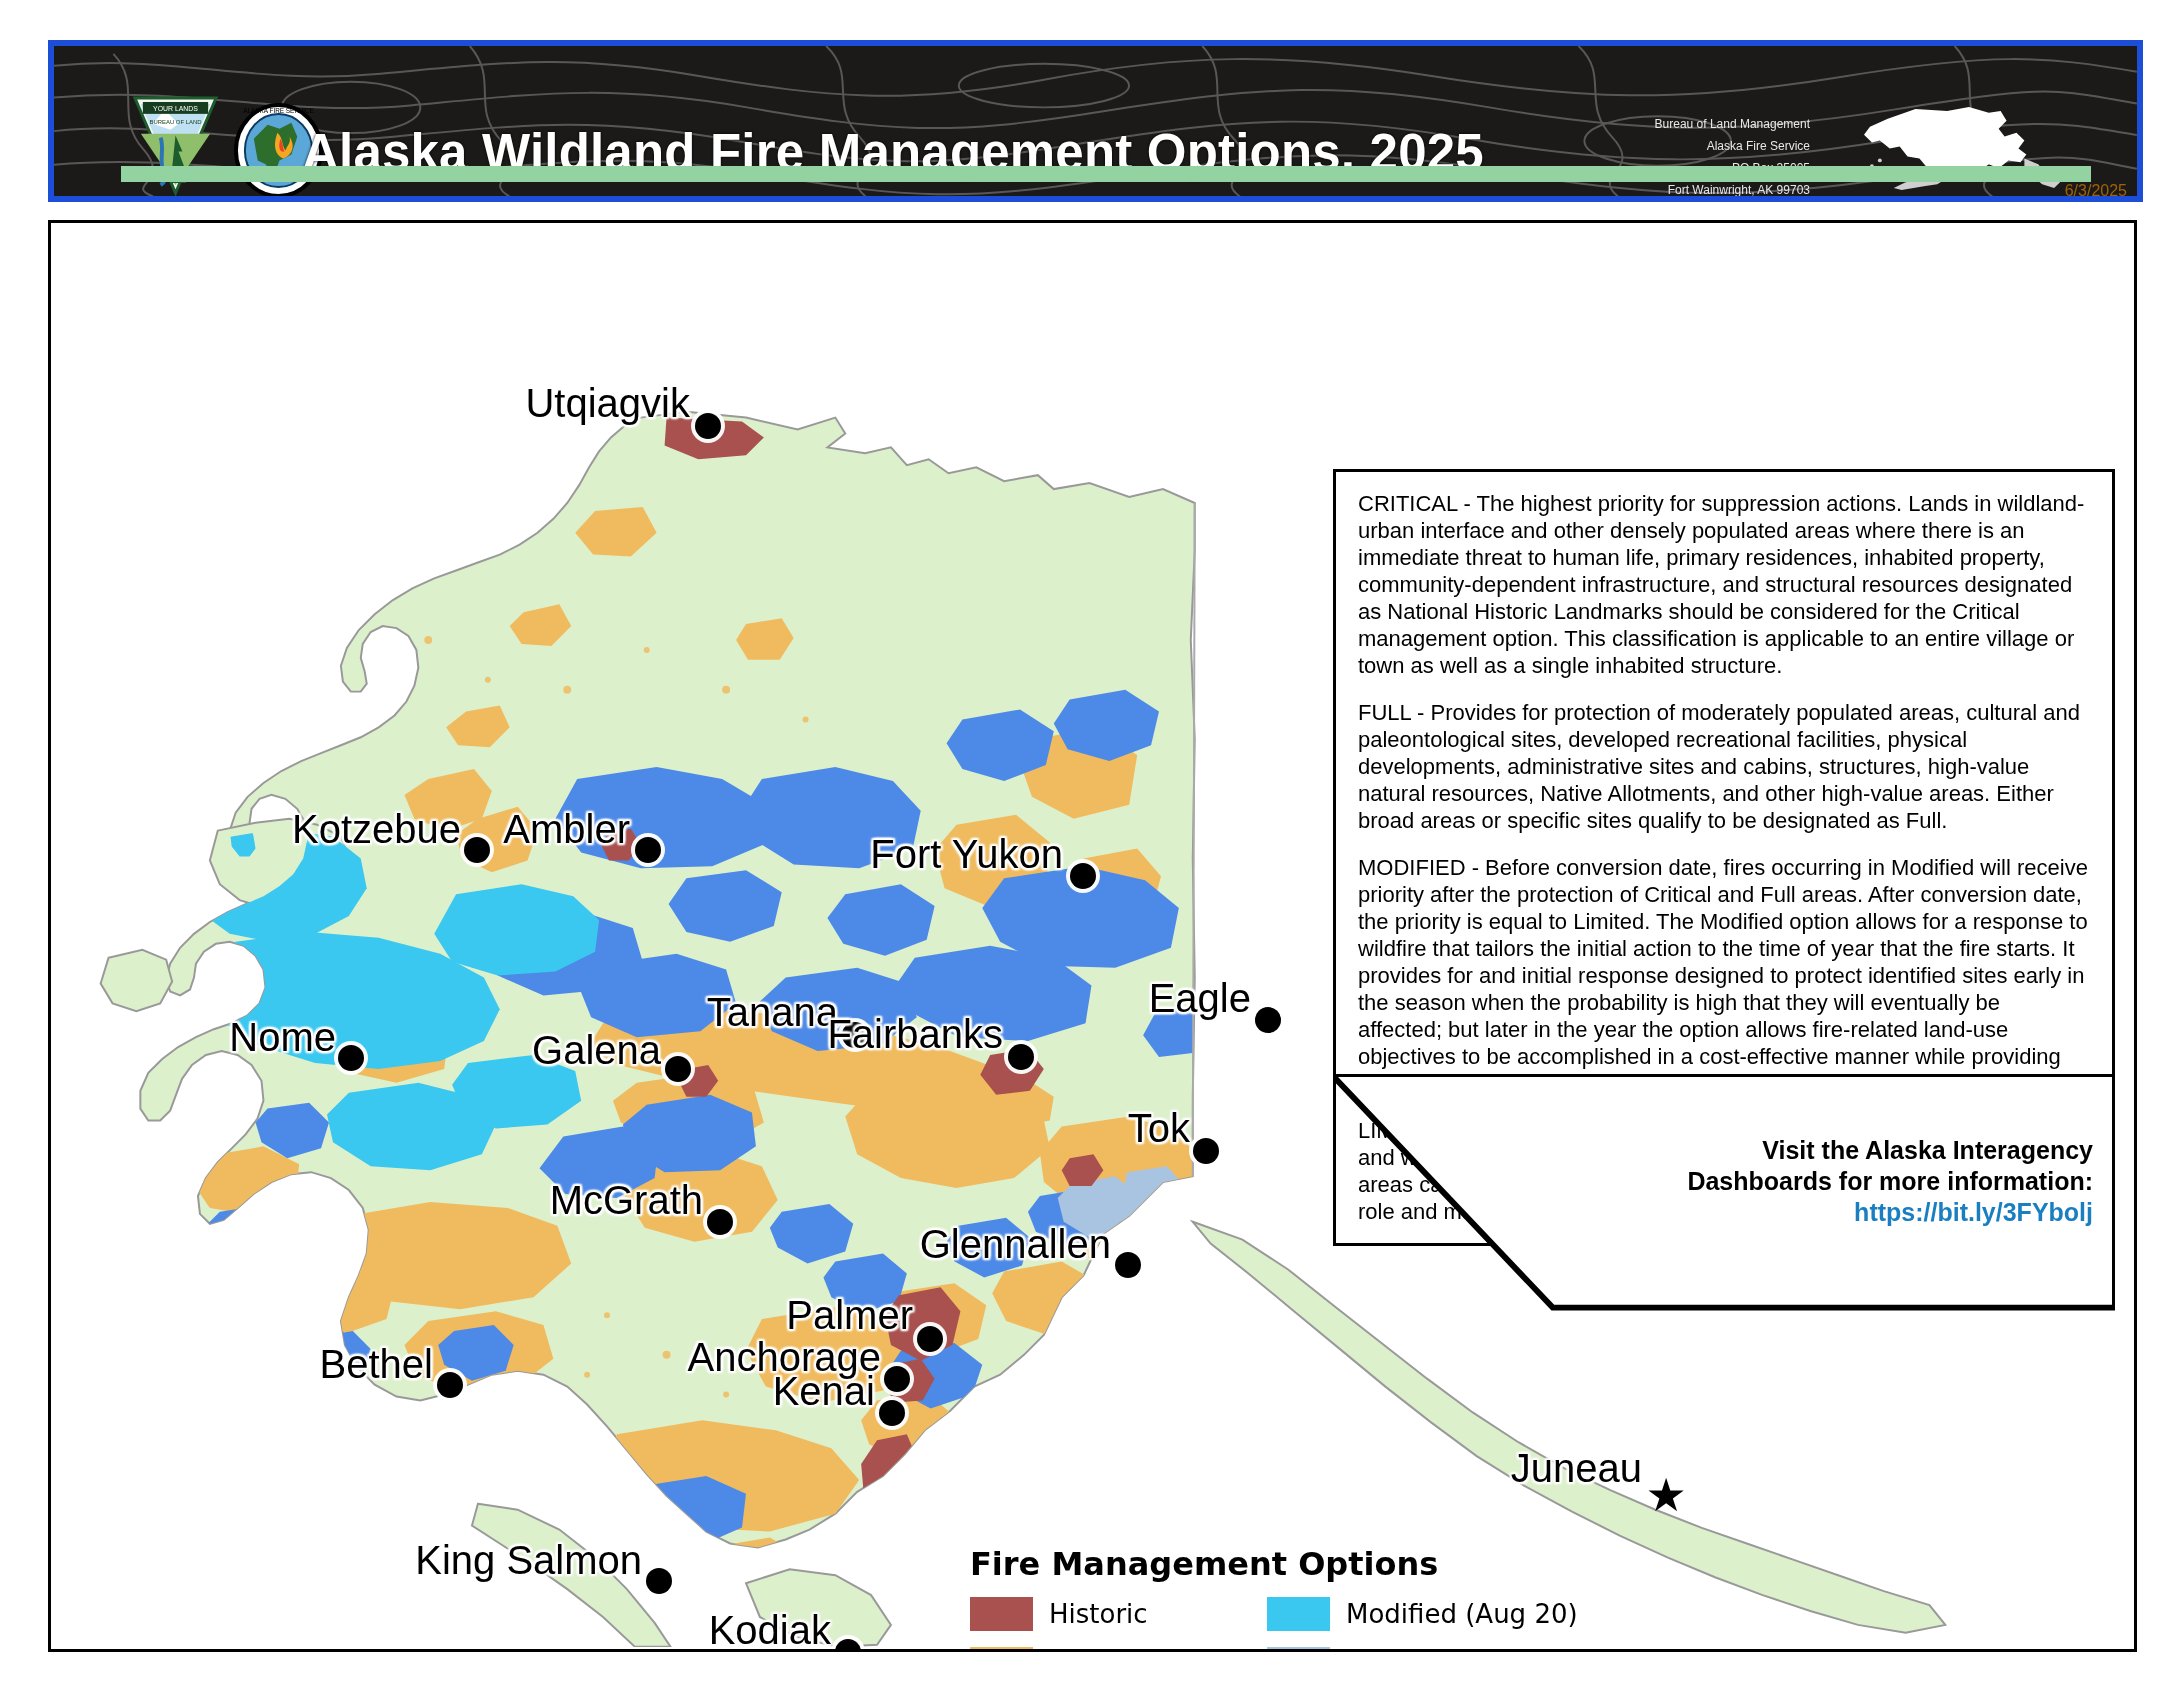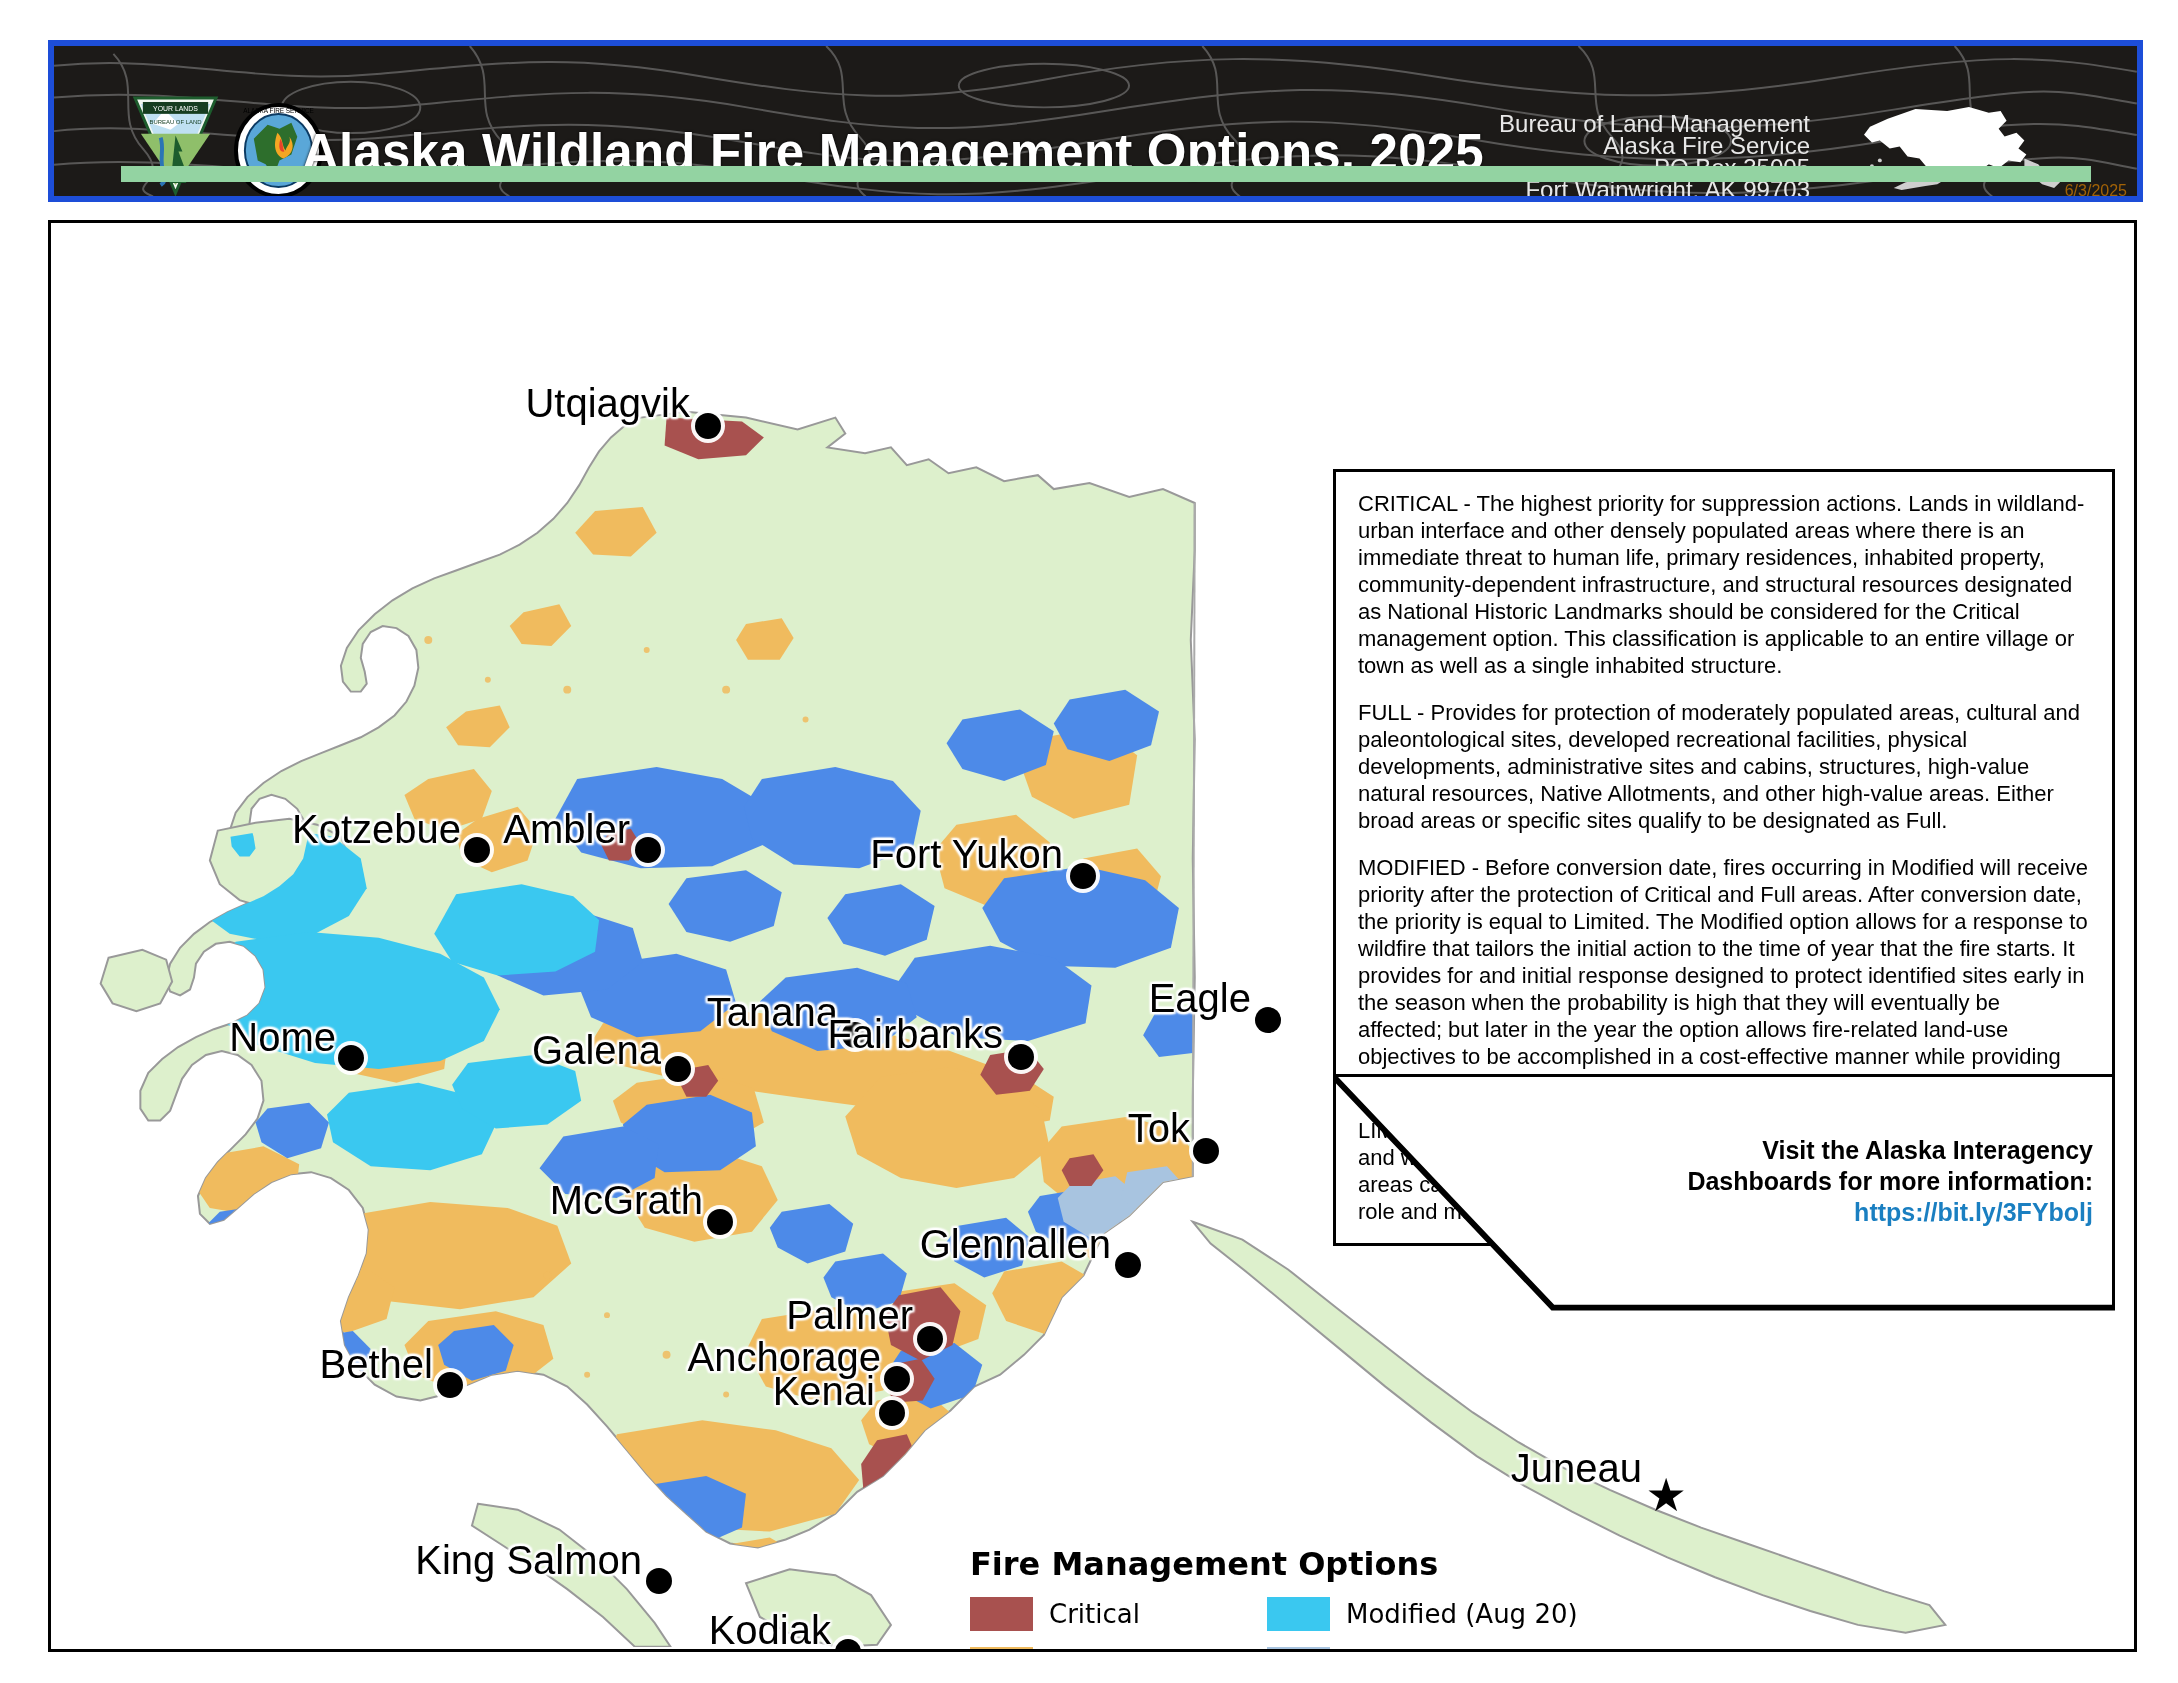--- a/index.html
+++ b/index.html
@@ -11,21 +11,21 @@
     background:#1c1a18;overflow:hidden;border:6px solid #1d4ed8;
   }
   #header-topo{position:absolute;inset:0;opacity:.55;}
   #header-title{
     position:absolute;left:248px;top:77px;color:#fff;
     font-size:51px;font-weight:bold;letter-spacing:0.2px;white-space:nowrap;
     text-shadow:0 0 3px #000;
   }
   #header-address{
     position:absolute;right:327px;top:67px;text-align:right;color:#e8e8e8;
-    font-size:24px;line-height:22px;white-space:nowrap;
+    font-size:12px;line-height:22px;white-space:nowrap;
   }
   #header-address div{}
   #green-bar{
     position:absolute;left:67px;bottom:14px;width:1970px;height:16px;
     background:#93d3a2;
   }
   .logo{position:absolute;}
   #blm-logo{left:77px;top:48px;width:89px;height:103px;}
   #afs-logo{left:180px;top:57px;width:89px;height:95px;}
   #ak-silhouette{position:absolute;right:59px;top:53px;width:228px;height:99px;}
@@ -492,21 +492,21 @@
       <div>Dashboards for more information:</div>
       <div id="dash-url">https://bit.ly/3FYbolj</div>
     </div>
   </div>
 
   <div id="legend">
     <div id="legend-title">Fire Management Options</div>
     <div id="legend-grid">
         <div class="legend-item">
           <div class="swatch" style="background: rgb(168, 81, 79); border: 1px solid rgb(168, 81, 79);"></div>
-          <div class="legend-label">Critical</div>
+          <div class="legend-label">Historic</div>
         </div>
         <div class="legend-item">
           <div class="swatch" style="background: rgb(58, 200, 240); border: 1px solid rgb(58, 200, 240);"></div>
           <div class="legend-label">Modified (Aug 20)</div>
         </div>
         <div class="legend-item">
           <div class="swatch" style="background: rgb(240, 187, 94); border: 1px solid rgb(240, 187, 94);"></div>
           <div class="legend-label">Full</div>
         </div>
         <div class="legend-item">

